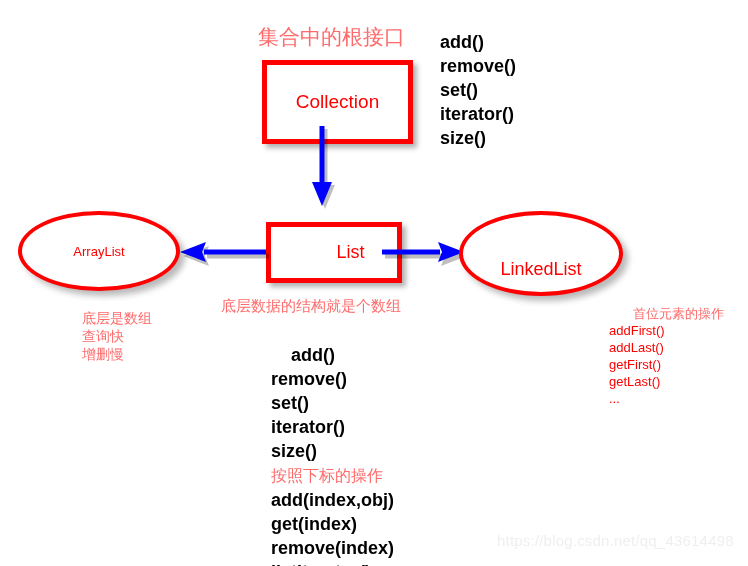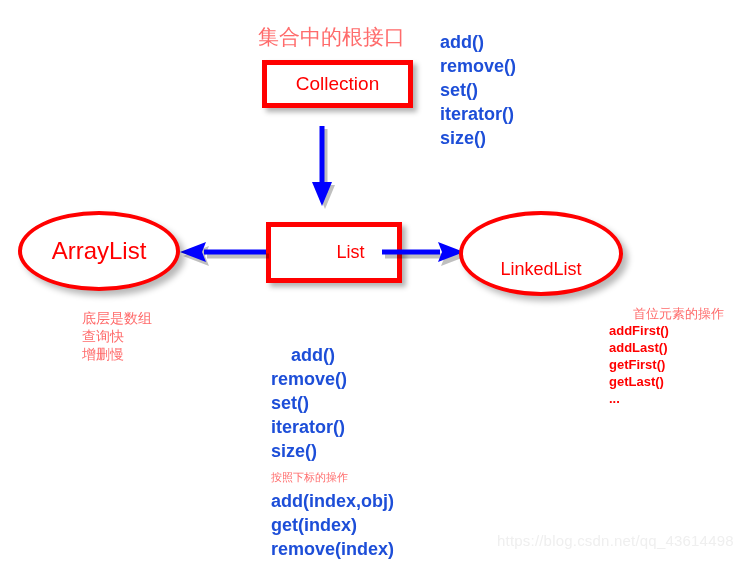--- a/index.html
+++ b/index.html
@@ -46,30 +46,30 @@
     justify-content: center;
   }
   .node-ellipse .node-label {
     color: #ff0000;
     font-family: "Liberation Sans", sans-serif;
     font-weight: 400;
     white-space: nowrap;
   }
 
   
-  #node-collection { left: 262px; top: 60px; width: 151px; height: 48px; }
+  #node-collection { left: 262px; top: 60px; width: 151px; height: 84px; }
   #node-collection .node-label { font-size: 19px; }
 
   
   #node-list { left: 266px; top: 222px; width: 136px; height: 61px; padding-left: 33px; }
   #node-list .node-label { font-size: 18px; }
 
   
   #node-arraylist { left: 18px; top: 211px; width: 162px; height: 80px; }
-  #node-arraylist .node-label { font-size: 24px; }
+  #node-arraylist .node-label { font-size: 13px; }
 
   
   #node-linkedlist { left: 459px; top: 211px; width: 164px; height: 85px; }
   #node-linkedlist .node-label { font-size: 18px; margin-top: 32px; }
 
   
   .arrow-svg { position: absolute; overflow: visible; }
   #arrow-collection-list { left: 300px; top: 126px; }
   #arrow-list-arraylist  { left: 176px; top: 240px; }
   #arrow-list-linkedlist { left: 382px; top: 240px; }
@@ -80,27 +80,27 @@
     white-space: pre;
     line-height: 1.0;
   }
   .cn {
     font-family: Liberation Mono, monospace;
     color: #ff6b6b;
     font-weight: 400;
   }
   .code {
     font-family: "Liberation Sans", sans-serif;
-    color: #1d4ed8;
+    color: #000000;
     font-weight: bold;
   }
   .code-sm {
     font-family: "Liberation Sans", sans-serif;
     color: #ff0000;
-    font-weight: bold;
+    font-weight: normal;
   }
   .cn-sm {
     font-family: "DejaVu Sans", "Liberation Sans", sans-serif;
     color: #ff6b6b;
     font-weight: 400;
     margin-left: 24px;
   }
 
   
   #label-root-interface { left: 258px; top: 28px; font-size: 21px; }
@@ -113,21 +113,21 @@
 
   
   #list-struct-note { left: 221px; top: 299px; font-size: 15px; line-height: 18px; }
 
   
   #list-methods { left: 271px; top: 319px; font-size: 18px; line-height: 24px; }
   #list-methods .cn-inline {
     font-family: Liberation Sans, sans-serif;
     color: #ff6b6b;
     font-weight: 400;
-    font-size: 11px;
+    font-size: 16px;
   }
 
   
   #linkedlist-notes { left: 509px; top: 310px; font-size: 14px; line-height: 18px; }
 
   
   #linkedlist-head-note { left: 609px; top: 306px; font-size: 13px; line-height: 16px; }
   #linkedlist-methods { left: 609px; top: 322px; font-size: 13px; line-height: 17px; }
 
   
@@ -192,20 +192,21 @@
   </div>
 
   <div class="node-ellipse" id="node-linkedlist">
     <span class="node-label">LinkedList</span>
   </div>
 
   <div class="txt cn-sm" id="arraylist-notes">底层是数组
 查询快
 增删慢</div>
 
+  <div class="txt cn" id="list-struct-note">底层数据的结构就是个数组</div>
 
   <div class="txt" id="list-methods">
     <span class="code">add()
 remove()
 set()
 iterator()
 size()</span>
 <span class="cn-inline">按照下标的操作</span>
 <span class="code">add(index,obj)
 get(index)

